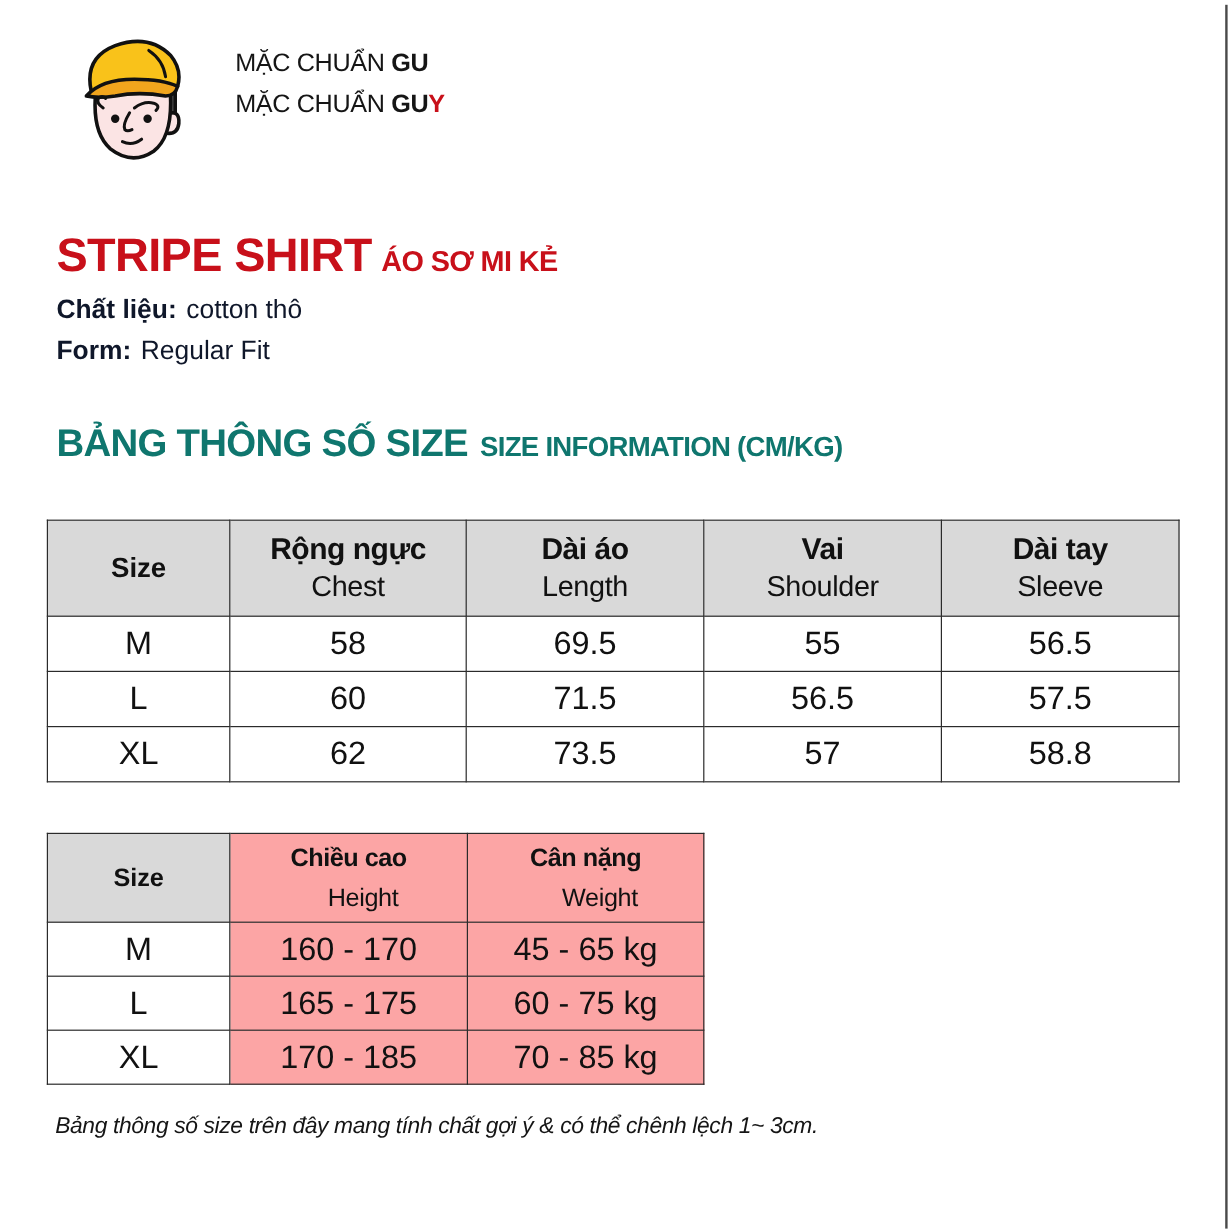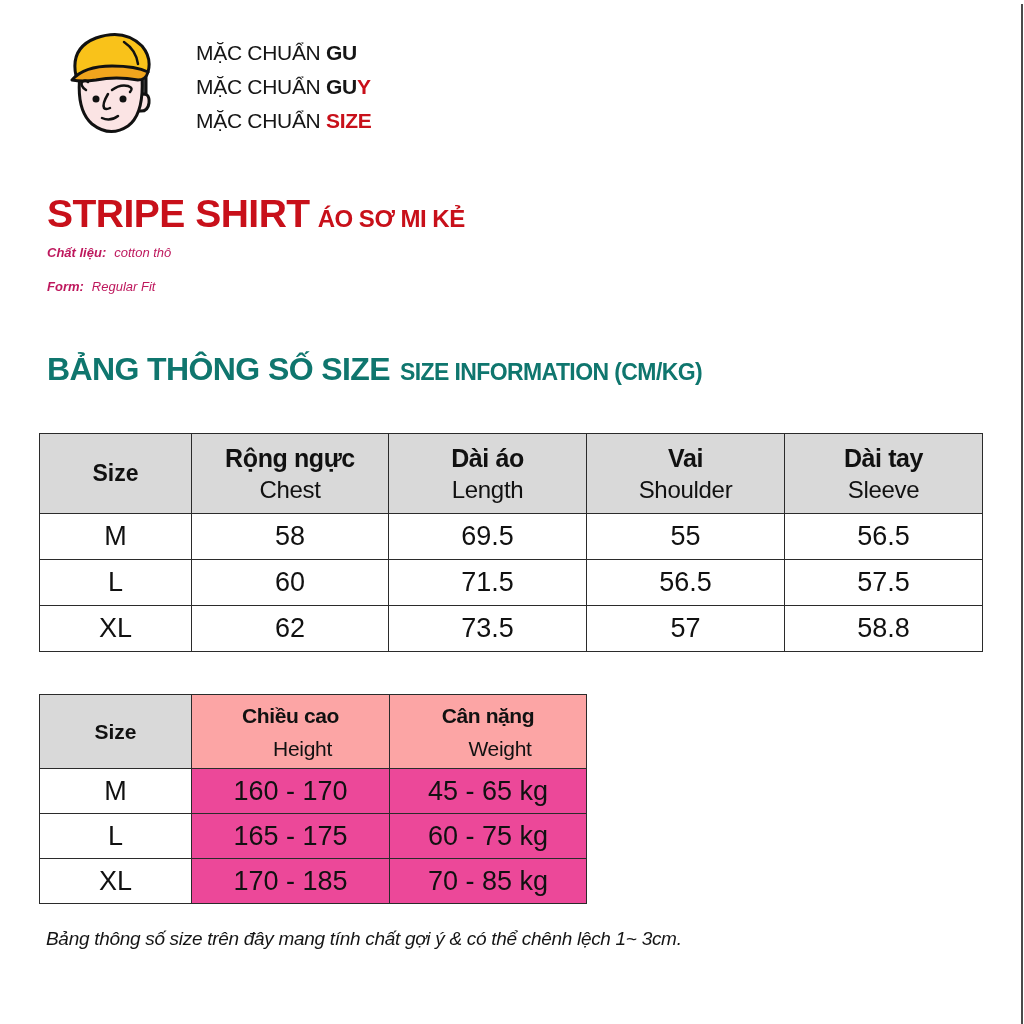--- a/index.html
+++ b/index.html
@@ -12,21 +12,21 @@
   .mascot { position: absolute; left: 66px; top: 28px; width: 92px; height: 108px; }
   .slogans { position: absolute; left: 196px; top: 36px; }
   .slogan { font-size: 21px; line-height: 34px; color: #151515; letter-spacing: -0.3px; white-space: nowrap; }
   .slogan b { font-weight: 700; }
   .red { color: #c8101a; }
 
   
   .product-title { position: absolute; left: 47px; top: 192px; white-space: nowrap; color: #c8101a; font-weight: 700; }
   .product-title .en { font-size: 39px; letter-spacing: -0.5px; }
   .product-title .vi { font-size: 24px; margin-left: 8px; letter-spacing: -0.5px; }
-  .spec { position: absolute; left: 47px; font-size: 13px; font-style: italic; white-space: nowrap; color: #be185d; }
+  .spec { position: absolute; left: 47px; font-size: 22px; white-space: nowrap; color: #0f172a; }
   .spec b { font-weight: 700; margin-right: 8px; }
   .spec-1 { top: 245px; }
   .spec-2 { top: 279px; }
 
   .section-title { position: absolute; left: 47px; top: 351px; white-space: nowrap; font-weight: 700; color: #0f766e; }
   .section-title .vi { font-size: 32px; letter-spacing: -0.6px; }
   .section-title .en { font-size: 23px; margin-left: 10px; letter-spacing: -0.6px; }
 
   
   table { position: absolute; border-collapse: collapse; table-layout: fixed; }
@@ -39,21 +39,21 @@
   .t1 { left: 39px; top: 433px; width: 943px; }
   .t1 th { background: #d9d9d9; height: 80px; }
   .t1 td { height: 46px; background: #fff; }
 
   .t2 { left: 39px; top: 694px; width: 547px; }
   .t2 th { height: 74px; }
   .t2 th.size-h { background: #d9d9d9; }
   .t2 th.yellow { background: #fca5a5; }
   .t2 th .h1 { font-size: 21px; line-height: 33px; }
   .t2 th .h2 { font-size: 21px; line-height: 33px; padding-left: 24px; }
-  .t2 td { height: 45px; background: #ec4899; }
+  .t2 td { height: 45px; background: #fca5a5; }
   .t2 td.size-c { background: #fff; }
   .t2 th.size-h { font-size: 21px; }
 
   .notes { position: absolute; left: 46px; top: 922px; font-size: 19px; font-style: italic; color: #151515; letter-spacing: -0.3px; }
   .notes p { line-height: 34px; white-space: nowrap; }
 </style>
 </head>
 <body>
 
 <div class="right-edge"></div>
@@ -78,21 +78,20 @@
   <circle cx="57" cy="71" r="3.5" fill="#111"></circle>
 
   <path d="M42 66 q-6 10 -4 14 q2 2 6 0" fill="none" stroke="#111" stroke-width="2.5" stroke-linecap="round"></path>
 
   <path d="M36 90 q8 4 16 -2" fill="none" stroke="#111" stroke-width="2.5" stroke-linecap="round"></path>
 </svg>
 
 <div class="slogans">
   <div class="slogan"><span>MẶC CHUẨN </span><b>GU</b><b class="red"></b></div>
   <div class="slogan"><span>MẶC CHUẨN </span><b>GU</b><b class="red">Y</b></div>
-  <div class="slogan"><span>MẶC CHUẨN </span><b></b><b class="red">SIZE</b></div>
 </div>
 
 <div class="product-title">
   <span class="en">STRIPE SHIRT</span><span class="vi">ÁO SƠ MI KẺ</span>
 </div>
 <div class="spec spec-1">
   <b>Chất liệu:</b><span>cotton thô</span>
 </div>
 <div class="spec spec-2">
   <b>Form:</b><span>Regular Fit</span>

